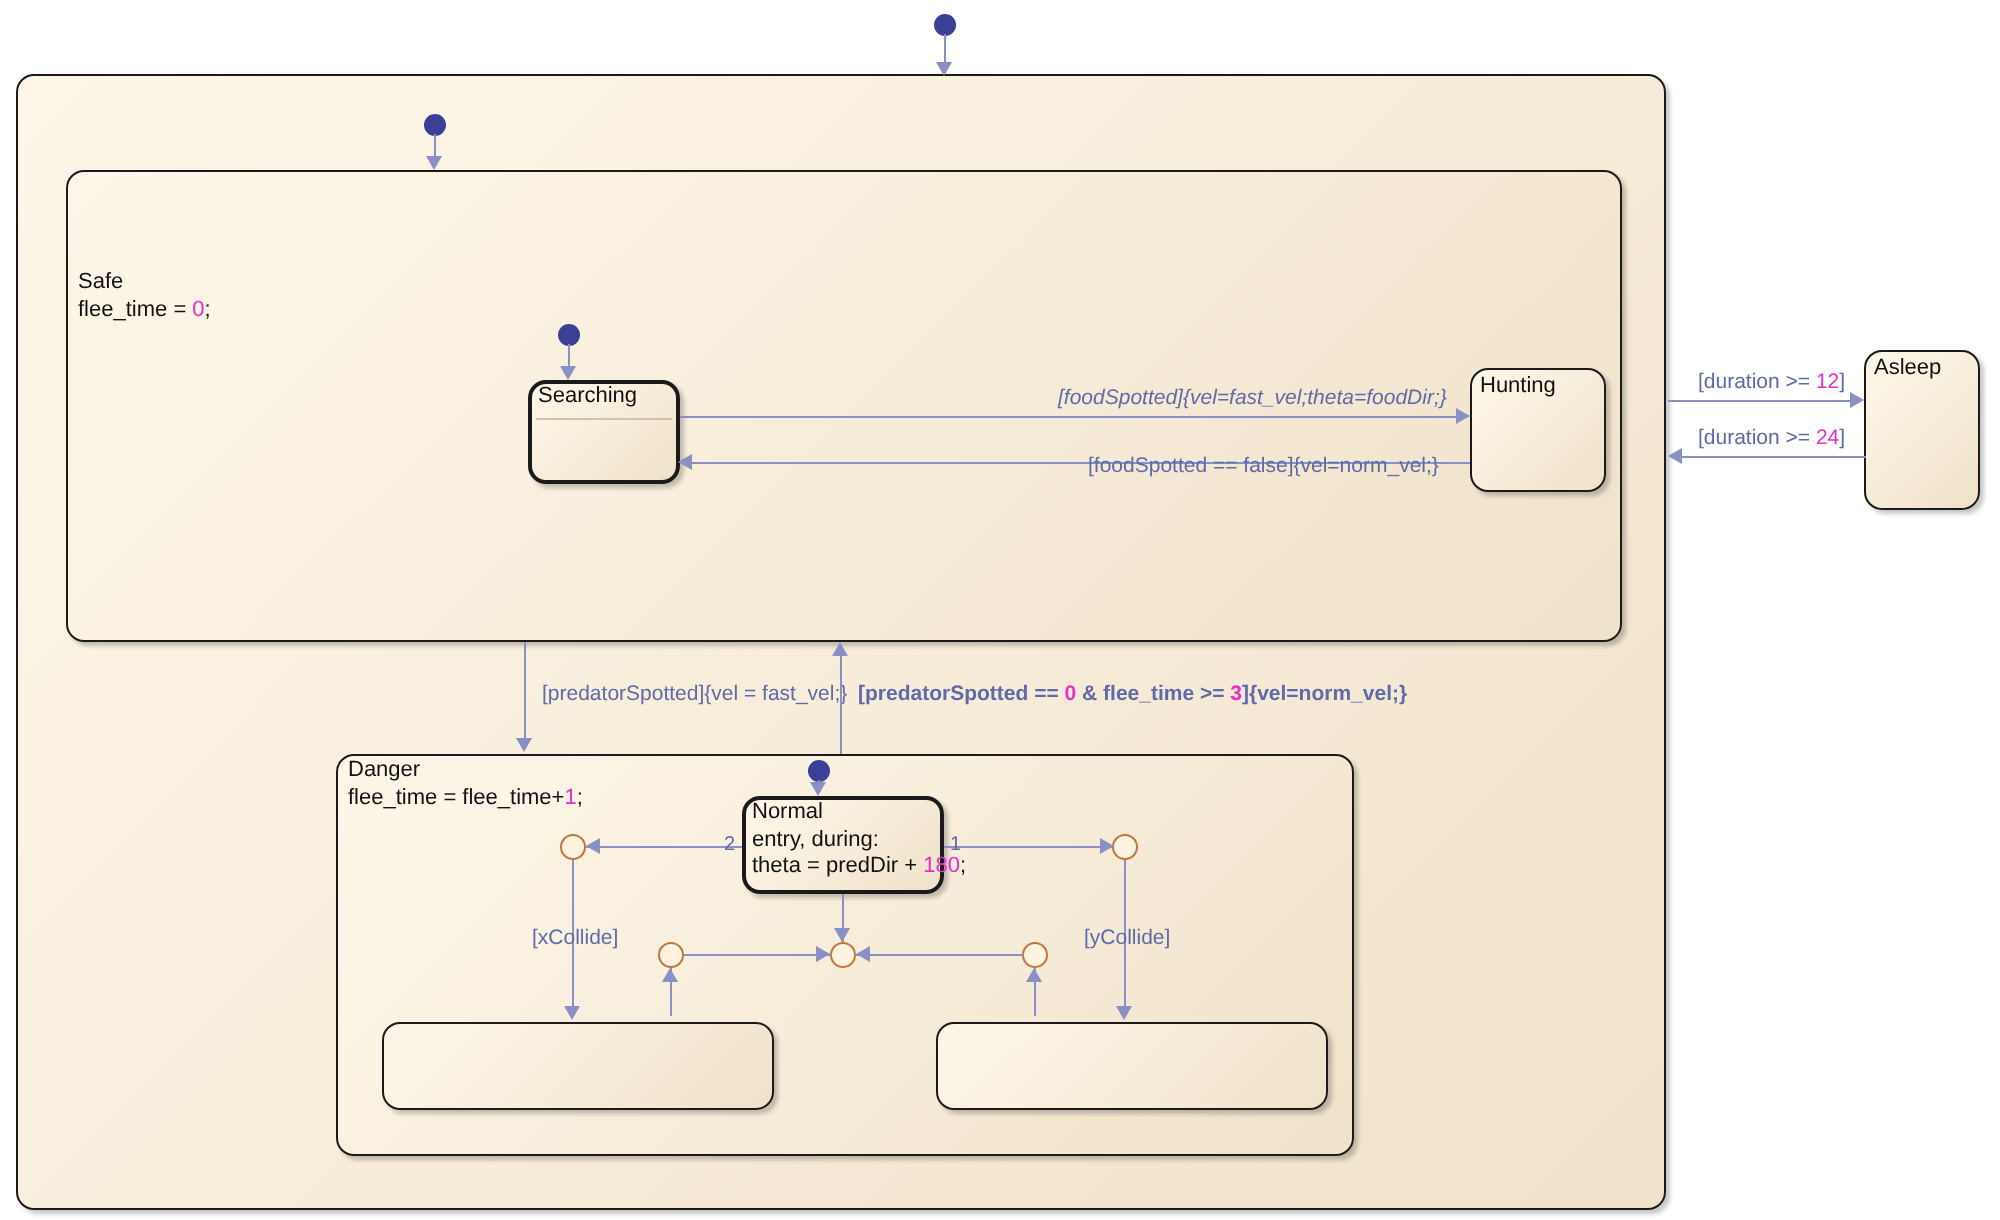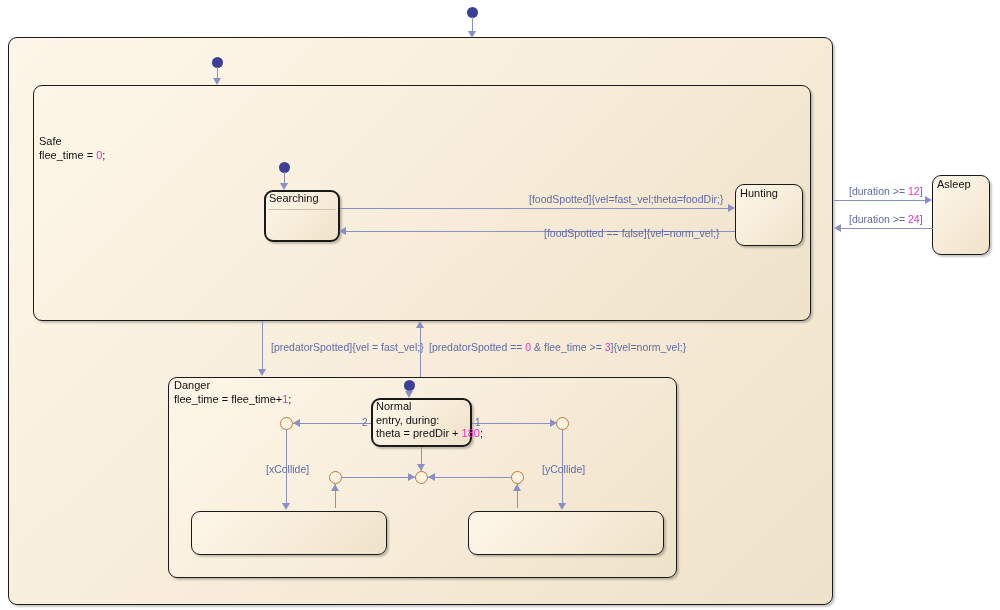--- a/index.html
+++ b/index.html
@@ -148,21 +148,21 @@
   <div class="default-dot" style="left:279px; top:162px;"></div>
   <div class="line v" style="left:284px; top:172px; height:12px;"></div>
   <div class="arrow down" style="left:280px; top:183px;"></div>
 
   <div class="state thin" style="left:735px; top:184px; width:68px; height:62px; border-radius:9px;">
   </div>
   <div class="state-label" style="left:740px; top:187px;"><span>Hunting</span></div>
 
   <div class="line h" style="left:340px; top:208px; width:389px;"></div>
   <div class="arrow right" style="left:728px; top:204px;"></div>
-  <div class="tlabel" style="left:529px; top:193px;"><span>[foodSpotted]{vel=fast_vel;theta=foodDir;}</span></div>
+  <div class="tlabel" style="left:529px; top:193px;font-style:italic;"><span>[foodSpotted]{vel=fast_vel;theta=foodDir;}</span></div>
 
   <div class="line h" style="left:346px; top:231px; width:389px;"></div>
   <div class="arrow left" style="left:339px; top:227px;"></div>
   <div class="tlabel" style="left:544px; top:227px;"><span>[foodSpotted == false]{vel=norm_vel;}</span></div>
 
   <div class="state thin" style="left:932px; top:175px; width:58px; height:80px; border-radius:9px;">
   </div>
   <div class="state-label" style="left:937px; top:178px;"><span>Asleep</span></div>
 
   <div class="line h" style="left:834px; top:200px; width:92px;"></div>
@@ -172,21 +172,21 @@
   <div class="line h" style="left:841px; top:228px; width:92px;"></div>
   <div class="arrow left" style="left:834px; top:224px;"></div>
   <div class="tlabel" style="left:849px; top:213px;"><span>[duration &gt;= </span><span class="num">24</span><span>]</span></div>
 
   <div class="line v" style="left:262px; top:321px; height:50px;"></div>
   <div class="arrow down" style="left:258px; top:369px;"></div>
   <div class="tlabel" style="left:271px; top:341px;"><span>[predatorSpotted]{vel = fast_vel;}</span></div>
 
   <div class="line v" style="left:420px; top:328px; height:49px;"></div>
   <div class="arrow up" style="left:416px; top:321px;"></div>
-  <div class="tlabel" style="left:429px; top:341px;"><span>[predatorSpotted == </span><span class="num">0</span><span> &amp; flee_time &gt;= </span><span class="num">3</span><span>]{vel=norm_vel;}</span></div>
+  <div class="tlabel" style="left:429px; top:341px;font-weight:bold;"><span>[predatorSpotted == </span><span class="num">0</span><span> &amp; flee_time &gt;= </span><span class="num">3</span><span>]{vel=norm_vel;}</span></div>
 
   <div class="state thin" style="left:168px; top:377px; width:509px; height:201px; border-radius:9px;">
   </div>
   <div class="state-label" style="left:174px; top:379px;"><span>Danger</span><br><span>flee_time = flee_time+</span><span class="num">1</span><span>;</span></div>
 
   <div class="state thick" style="left:371px; top:398px; width:101px; height:49px; border-radius:9px;">
   </div>
   <div class="state-label" style="left:376px; top:400px;"><span>Normal</span><br><span>entry, during:</span><br><span>theta = predDir + </span><span class="num">180</span><span>;</span></div>
 
   <div class="default-dot" style="left:404px; top:380px;"></div>

